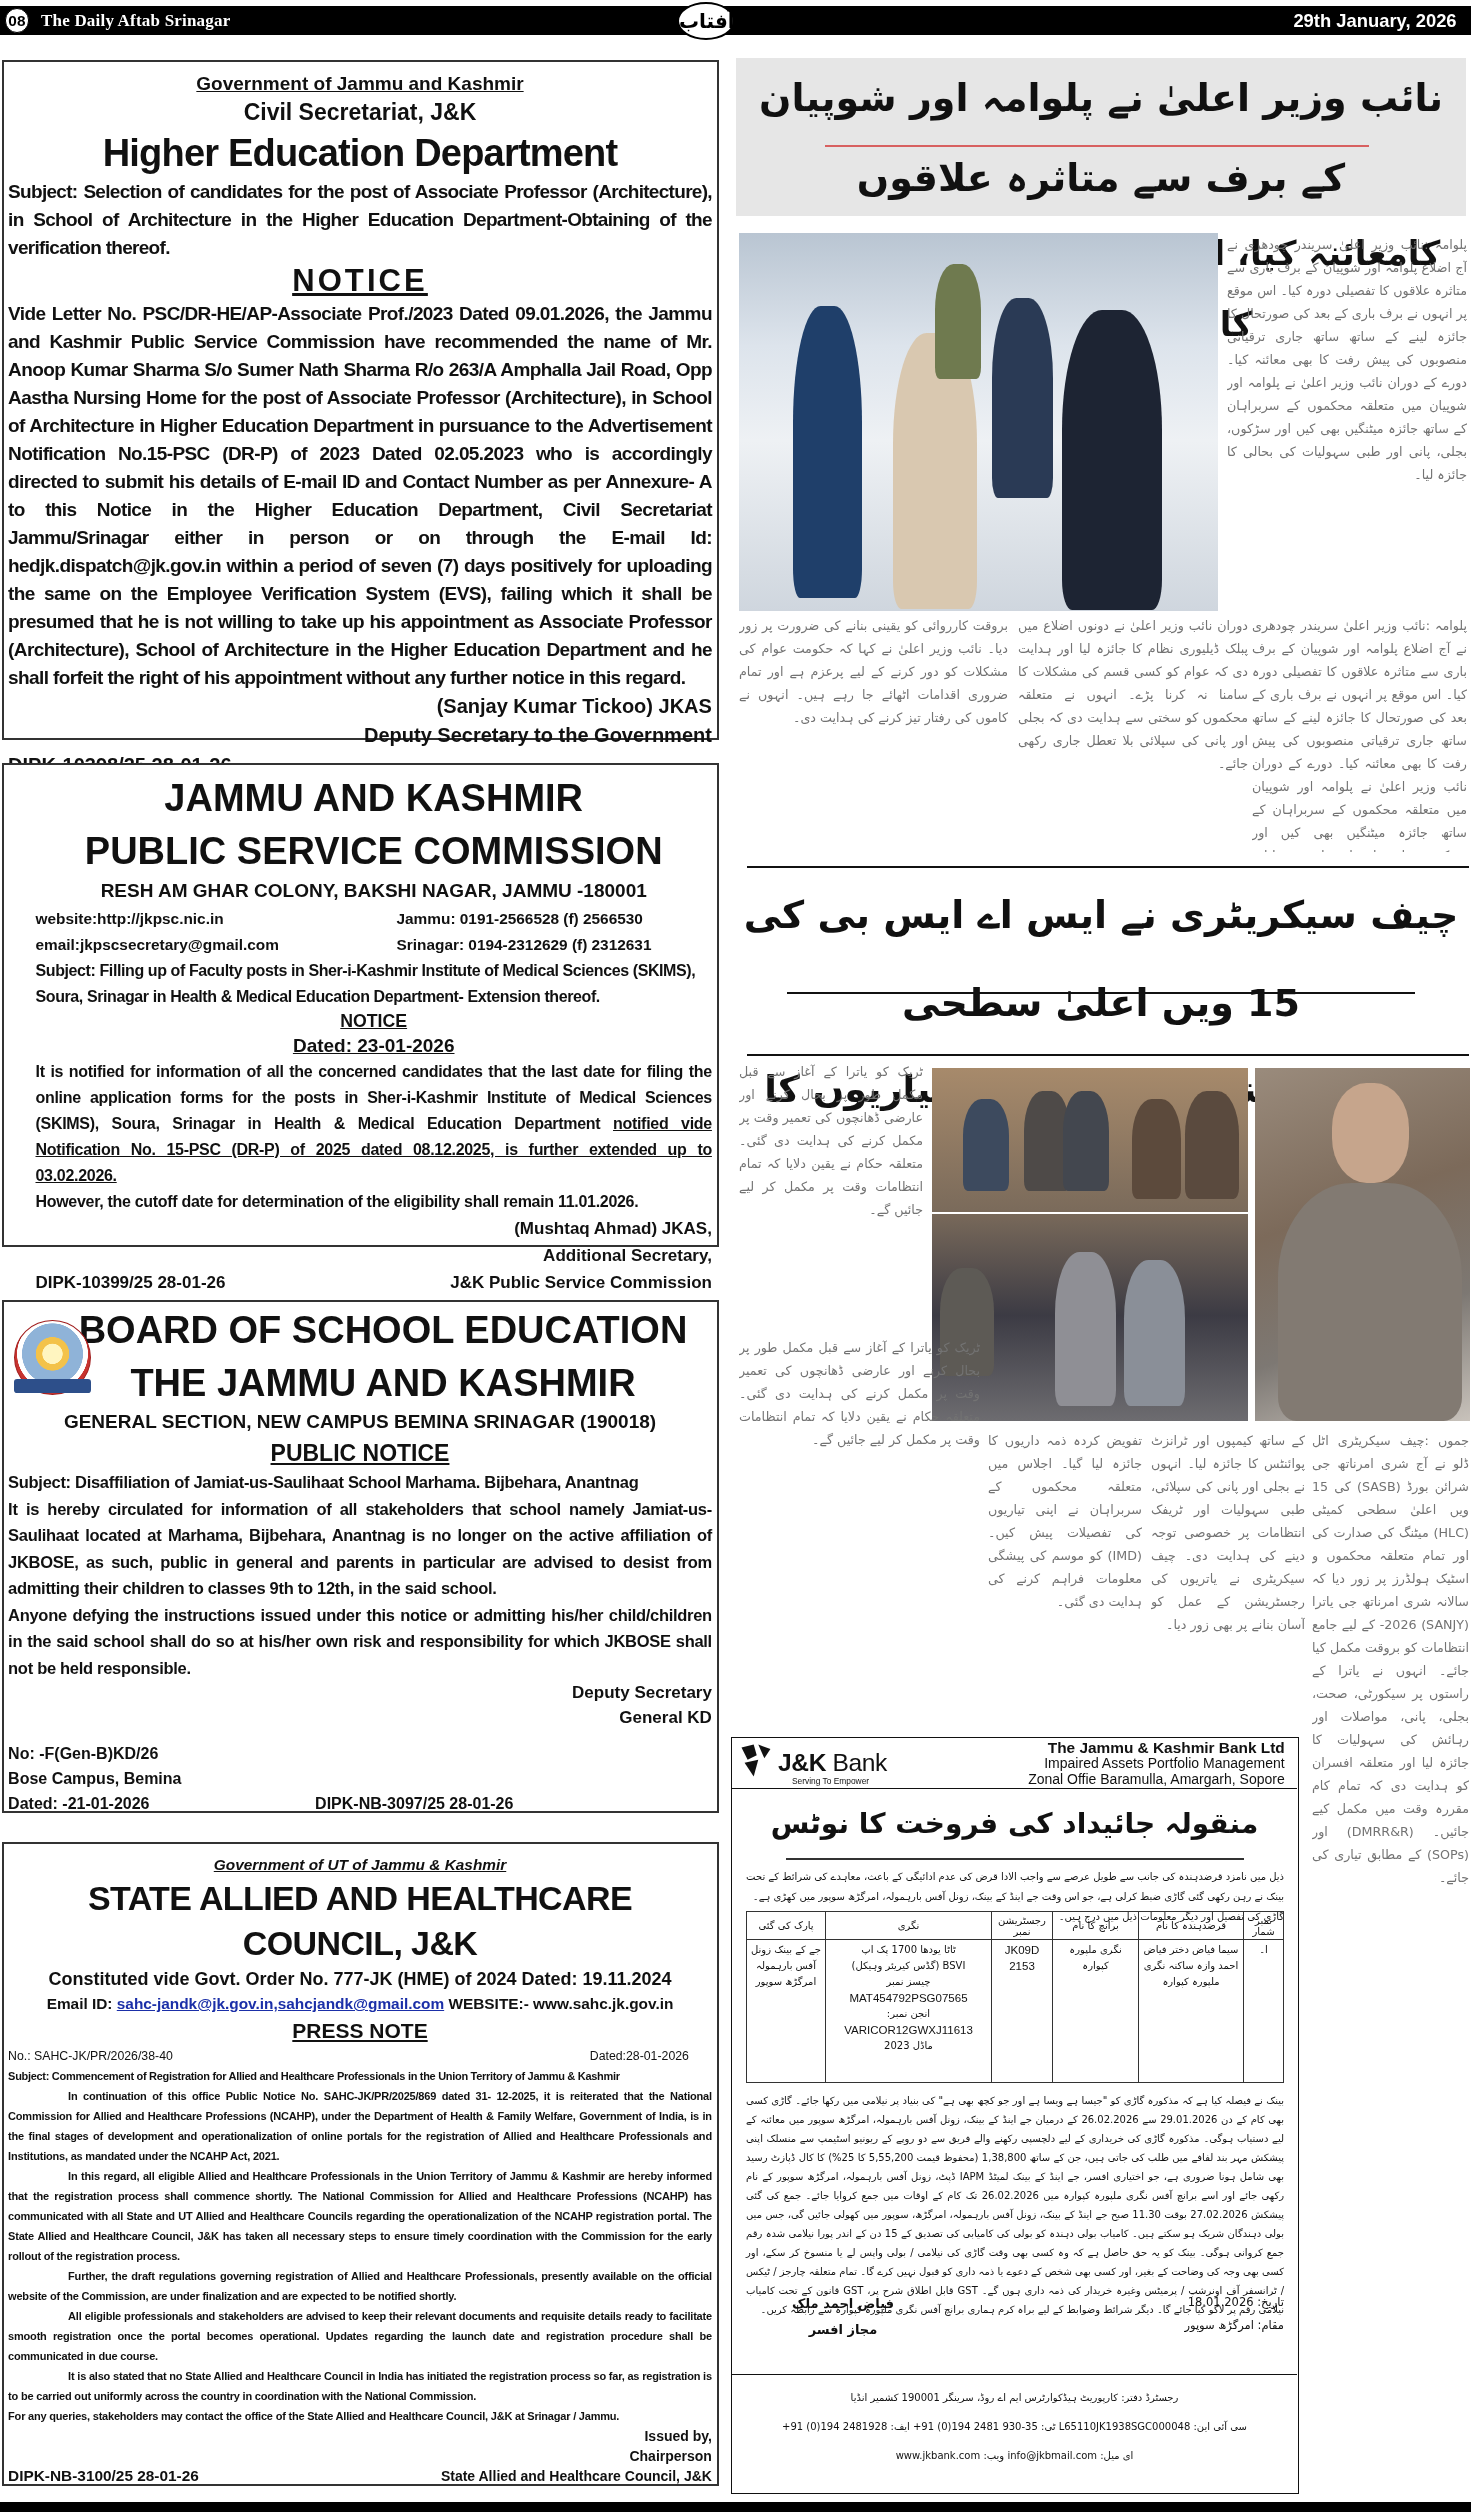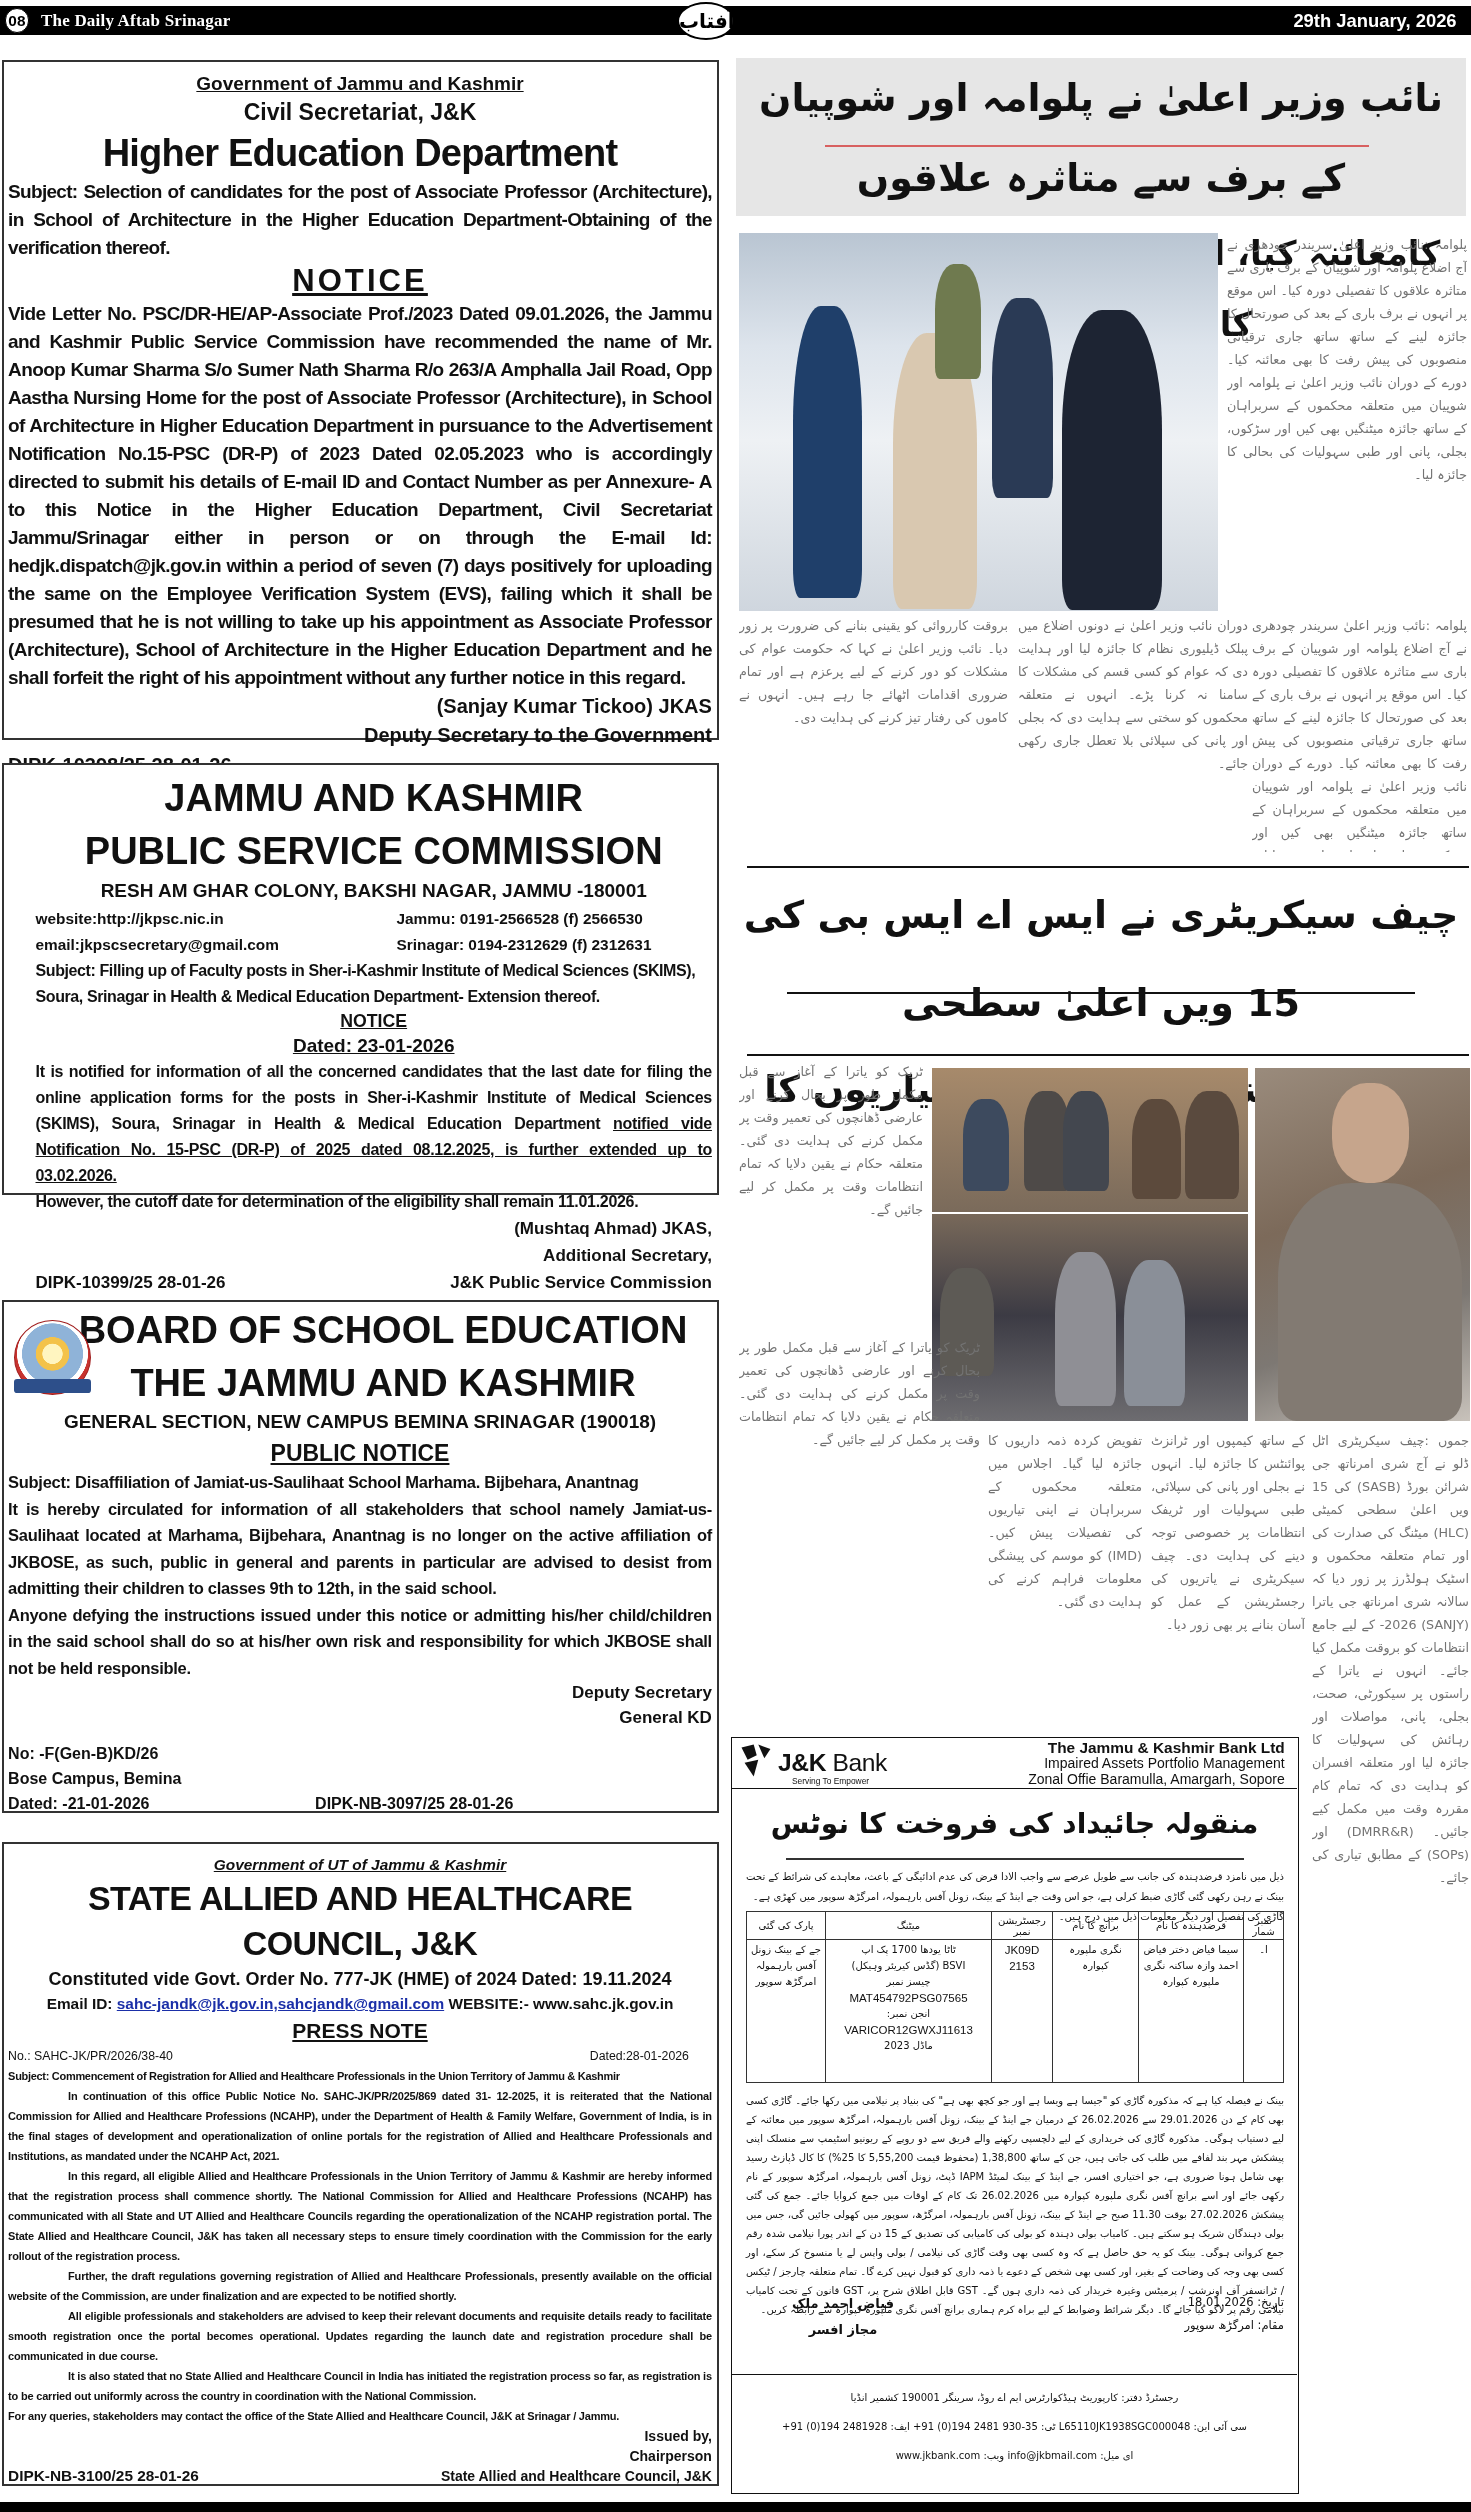--- a/index.html
+++ b/index.html
@@ -23,21 +23,21 @@
   .n1 { top: 60px; height: 680px; }
   .n1 .gov { font-size: 19px; font-weight: bold; text-decoration: underline; margin-top: 6.1px; }
   .n1 .dept { font-size: 38px; font-weight: bold; letter-spacing: -0.8px; line-height: 49px; }
   .n1 .sec { font-size: 23px; font-weight: bold; line-height: 34px; }
   .n1 .subj { font-size: 19px; font-weight: bold; line-height: 28px; letter-spacing: -0.7px; }
   .n1 .notice-head { font-size: 31px; font-weight: bold; text-decoration: underline; letter-spacing: 3.1px; line-height: 38px; }
   .n1 .body { font-size: 19px; font-weight: bold; line-height: 28px; letter-spacing: -0.6px; }
   .n1 .sig { font-size: 20px; font-weight: bold; line-height: 29px; }
   .n1 .ref { font-size: 20px; font-weight: bold; line-height: 31px; }
 
-  .n2 { top: 763px; height: 432px; padding-left: 32px; }
+  .n2 { top: 763px; height: 484px; padding-left: 32px; }
   .n2 .t1 { font-size: 38px; font-weight: bold; line-height: 48px; margin-top: 4.6px; }
   .n2 .addr { font-size: 19px; font-weight: bold; line-height: 31px; }
   .n2 .contact { font-size: 15.4px; font-weight: bold; line-height: 26px; display: flex; }
   .n2 .contact span.l { width: 361px; display: inline-block; }
   .n2 .subj { font-size: 16px; font-weight: bold; line-height: 26px; letter-spacing: -0.4px; }
   .n2 .nh { font-size: 17.7px; font-weight: bold; text-decoration: underline; line-height: 23px; }
   .n2 .dt { font-size: 19px; font-weight: bold; text-decoration: underline; line-height: 26px; }
   .n2 .body { font-size: 16px; font-weight: bold; line-height: 26px; letter-spacing: -0.3px; }
   .n2 .sig { font-size: 17px; font-weight: bold; line-height: 27px; }
   .n2 .foot { display: flex; justify-content: space-between; font-size: 17px; font-weight: bold; line-height: 28px; }
@@ -300,21 +300,21 @@
   <div class="bank-title-rule"></div>
   <div class="bank-intro urdu">ذیل میں نامزد قرضدہندہ کی جانب سے طویل عرصے سے واجب الادا قرض کی عدم ادائیگی کے باعث، معاہدے کی شرائط کے تحت بینک نے رہن رکھی گئی گاڑی ضبط کرلی ہے، جو اس وقت جے اینڈ کے بینک، زونل آفس بارہمولہ، امرگڑھ سوپور میں کھڑی ہے۔ گاڑی کی تفصیل اور دیگر معلومات ذیل میں درج ہیں۔</div>
 
   <table class="bank-table urdu">
     <thead>
       <tr>
         <th style="width:40px">نمبر شمار</th>
         <th style="width:105px">قرضدہندہ کا نام</th>
         <th style="width:86px">برانچ کا نام</th>
         <th style="width:61px">رجسٹریشن نمبر</th>
-        <th style="width:166px">میٹنگ</th>
+        <th style="width:166px">نگری</th>
         <th>پارک کی گئی</th>
       </tr>
     </thead>
     <tbody>
       <tr>
         <td>ا۔</td>
         <td>سیما فیاض دختر فیاض احمد وازہ ساکنہ نگری ملپورہ کپوارہ</td>
         <td>نگری ملپورہ کپوارہ</td>
         <td>
           <span class="latin">JK09D</span>

